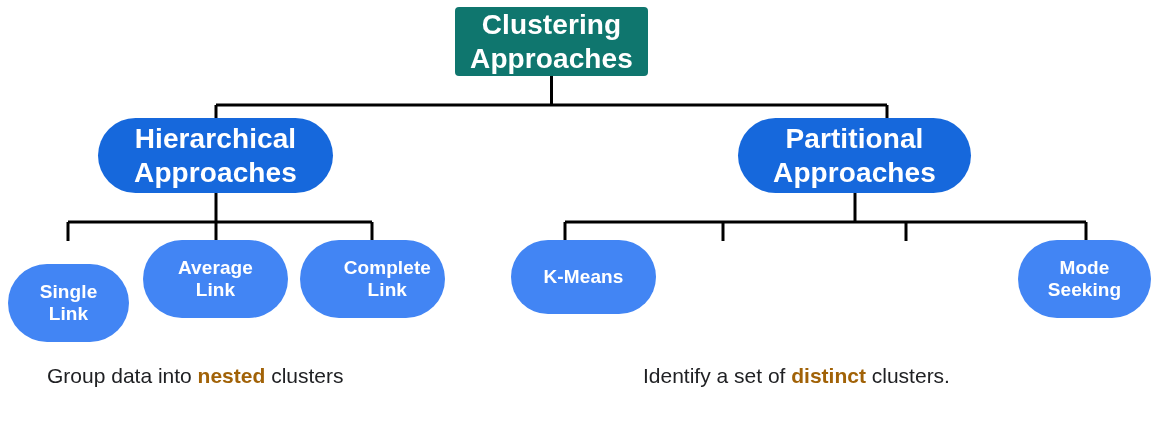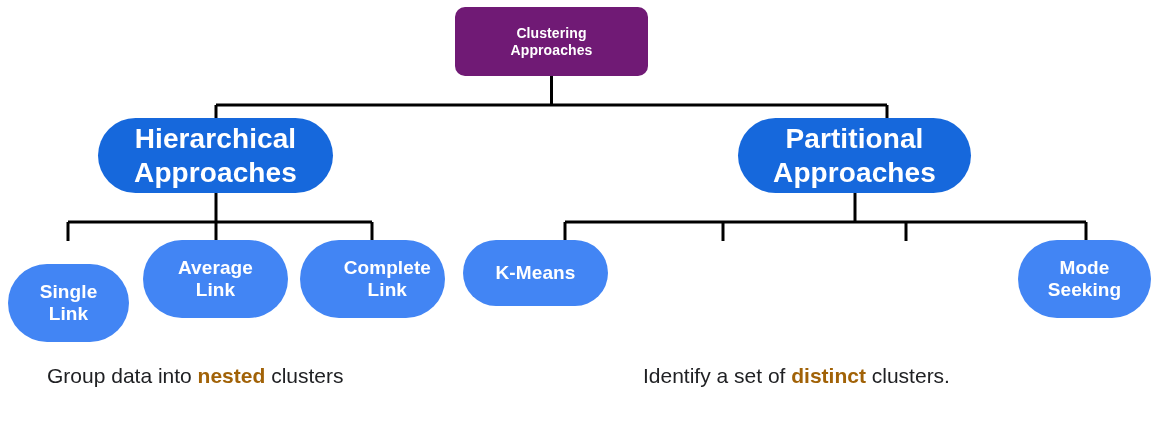--- a/index.html
+++ b/index.html
@@ -33,23 +33,23 @@
     align-items: center;
     justify-content: center;
     text-align: center;
     color: #ffffff;
     font-weight: bold;
     line-height: 1.18;
     letter-spacing: 0.1px;
     z-index: 2;
   }
   .node-root {
-    background: #701a75;
-    border-radius: 10px;
-    font-size: 14px;
+    background: #0f766e;
+    border-radius: 4px;
+    font-size: 28px;
   }
   .node-branch {
     background: #1668dc;
     border-radius: 38px;
     font-size: 28px;
   }
   .node-leaf {
     background: #4285f4;
     border-radius: 40px;
     font-size: 19px;
@@ -125,21 +125,21 @@
   <div class="node node-leaf" style="left:143px; top:240px; width:145px; height:78px;">
     <span class="node-label">Average
 Link</span>
   </div>
 
   <div class="node node-leaf" style="left:300px; top:240px; width:145px; height:78px;justify-content:flex-end;">
     <span class="node-label">Complete
 Link</span>
   </div>
 
-  <div class="node node-leaf" style="left:463px; top:240px; width:145px; height:66px;">
+  <div class="node node-leaf" style="left:511px; top:240px; width:145px; height:74px;">
     <span class="node-label">K-Means</span>
   </div>
 
 
 
   <div class="node node-leaf" style="left:1018px; top:240px; width:133px; height:78px;">
     <span class="node-label">Mode
 Seeking</span>
   </div>
 

